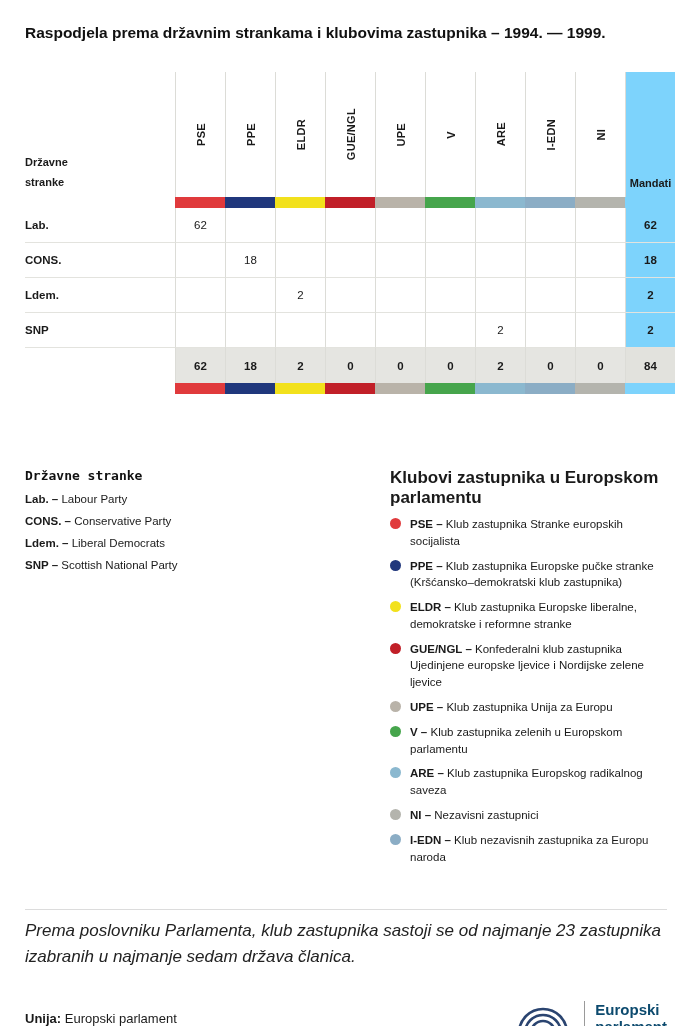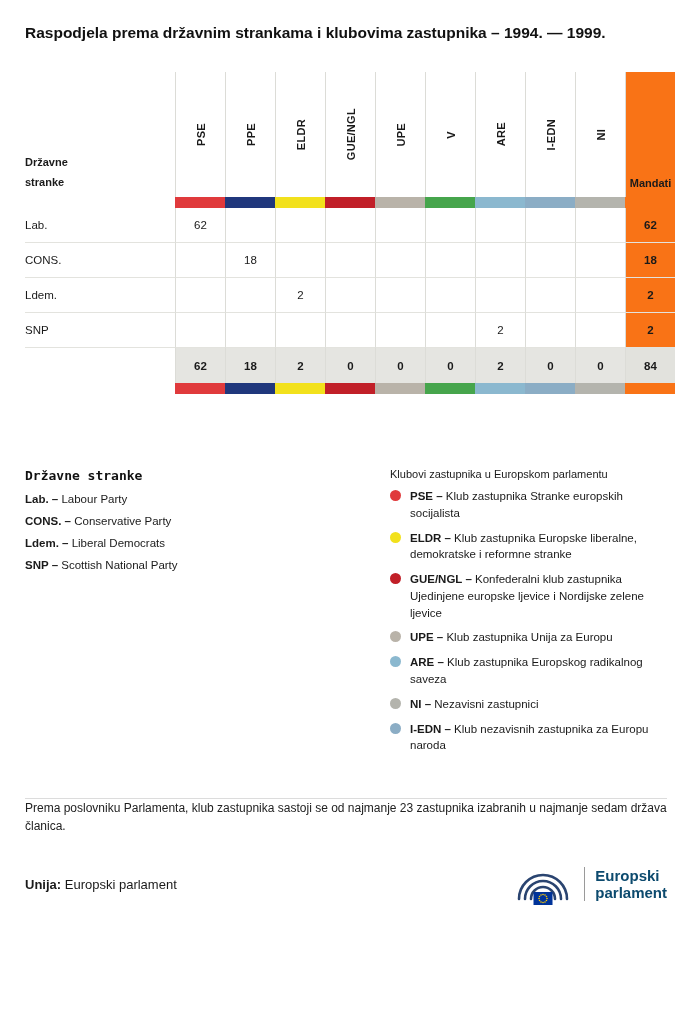--- a/index.html
+++ b/index.html
@@ -7,52 +7,52 @@
   body { font-family: "Liberation Sans", sans-serif; color: #1a1a1a; }
   .page { padding: 24px 25px 0 25px; width: 692px; height: 1026px; position: relative; }
 
   h1.title { font-size: 15.5px; font-weight: 700; color: #111; }
   .subtitle { font-size: 15px; font-weight: 400; color: #222; margin-top: 9px; }
 
   
   .table { margin-top: 30px; display: grid; grid-template-columns: 150px repeat(9, 50px) 50px; }
   .cell { font-size: 11.5px; }
   .bl { border-left: 1px solid #dcdcd7; }
-  .mandati { background: #f97316; }
+  .mandati { background: #7dd3fc; }
 
   .th { height: 125px; display: flex; align-items: center; justify-content: center; }
   .th-left { align-items: flex-end; justify-content: flex-start; padding-bottom: 4px; }
   .th-left span { display: block; width: 62px; font-weight: 700; font-size: 11px; line-height: 1.8; }
   .vtext { writing-mode: vertical-rl; transform: rotate(180deg); font-weight: 700; font-size: 11px; letter-spacing: 0.3px; }
   .th-mandati { align-items: flex-end; padding-bottom: 8px; }
   .mlabel { font-weight: 700; font-size: 11px; }
 
   .cb { height: 11px; }
 
   .rc { height: 35px; display: flex; align-items: center; justify-content: center; border-bottom: 1px solid #e3e3de; }
-  .rowlabel { justify-content: flex-start; font-weight: 400; }
+  .rowlabel { justify-content: flex-start; font-weight: 700; }
   .mval { font-weight: 700; }
   .totalspacer { border-bottom: none; }
   .total { background: #e5e5e1; font-weight: 700; border-bottom: none; }
   .mandati.total { background: #e2e2dd; }
 
   
   .legends { display: flex; margin-top: 74px; }
   .legend-parties { width: 365px; flex: 0 0 365px; }
   .lp-title { font-family: "DejaVu Sans Mono", monospace; font-weight: 700; font-size: 13px; color: #111; }
   .lp-item { margin-top: 10px; font-size: 11.5px; }
   .legend-groups { width: 285px; flex: 0 0 285px; }
-  .lg-title { font-weight: 400; font-size: 11px; }
+  .lg-title { font-weight: 700; font-size: 17px; }
   .lg-item { display: flex; margin-top: 8px; font-size: 11.5px; line-height: 1.46; }
   .dot { width: 11px; height: 11px; border-radius: 50%; flex: 0 0 11px; margin-right: 9px; margin-top: 2px; }
   .b { font-weight: 700; }
 
   
   .rule { border: none; border-top: 1px solid #dcdcdc; margin-top: 44px; }
-  .footnote { margin-top: 0; font-size: 12px; line-height: 1.5; color: #222; max-width: 650px; }
+  .footnote { margin-top: 8px; font-size: 17px; line-height: 1.5; color: #222; max-width: 650px; font-style: italic; }
   .source-row { display: flex; justify-content: space-between; align-items: center; margin-top: 26px; }
   .source { font-size: 13px; }
   .logo { display: flex; align-items: center; }
   .logo-text { font-size: 15px; font-weight: 700; color: #0c4a6e; line-height: 1.15; padding-left: 10px; margin-left: 10px; border-left: 1px solid #9a9a9a; }
 </style>
 </head>
 <body>
 
 <div class="page">
 
@@ -182,30 +182,38 @@
         </div>
     </div>
     <div class="legend-groups">
       <div class="lg-title">Klubovi zastupnika u Europskom parlamentu</div>
       <div id="lg-items">
           <div class="lg-item">
             <div class="dot" style="background: rgb(224, 58, 60);"></div>
             <div class="lg-text"><span class="b">PSE – </span>Klub zastupnika Stranke europskih socijalista</div>
           </div>
           <div class="lg-item">
+            <div class="dot" style="background: rgb(32, 55, 124);"></div>
+            <div class="lg-text"><span class="b">PPE – </span>Klub zastupnika Europske pučke stranke (Kršćansko–demokratski klub zastupnika)</div>
+          </div>
+          <div class="lg-item">
             <div class="dot" style="background: rgb(242, 225, 28);"></div>
             <div class="lg-text"><span class="b">ELDR – </span>Klub zastupnika Europske liberalne, demokratske i reformne stranke</div>
           </div>
           <div class="lg-item">
             <div class="dot" style="background: rgb(193, 31, 40);"></div>
             <div class="lg-text"><span class="b">GUE/NGL – </span>Konfederalni klub zastupnika Ujedinjene europske ljevice i Nordijske zelene ljevice</div>
           </div>
           <div class="lg-item">
             <div class="dot" style="background: rgb(185, 179, 169);"></div>
             <div class="lg-text"><span class="b">UPE – </span>Klub zastupnika Unija za Europu</div>
+          </div>
+          <div class="lg-item">
+            <div class="dot" style="background: rgb(70, 165, 76);"></div>
+            <div class="lg-text"><span class="b">V – </span>Klub zastupnika zelenih u Europskom parlamentu</div>
           </div>
           <div class="lg-item">
             <div class="dot" style="background: rgb(139, 184, 207);"></div>
             <div class="lg-text"><span class="b">ARE – </span>Klub zastupnika Europskog radikalnog saveza</div>
           </div>
           <div class="lg-item">
             <div class="dot" style="background: rgb(180, 180, 173);"></div>
             <div class="lg-text"><span class="b">NI – </span>Nezavisni zastupnici</div>
           </div>
           <div class="lg-item">

